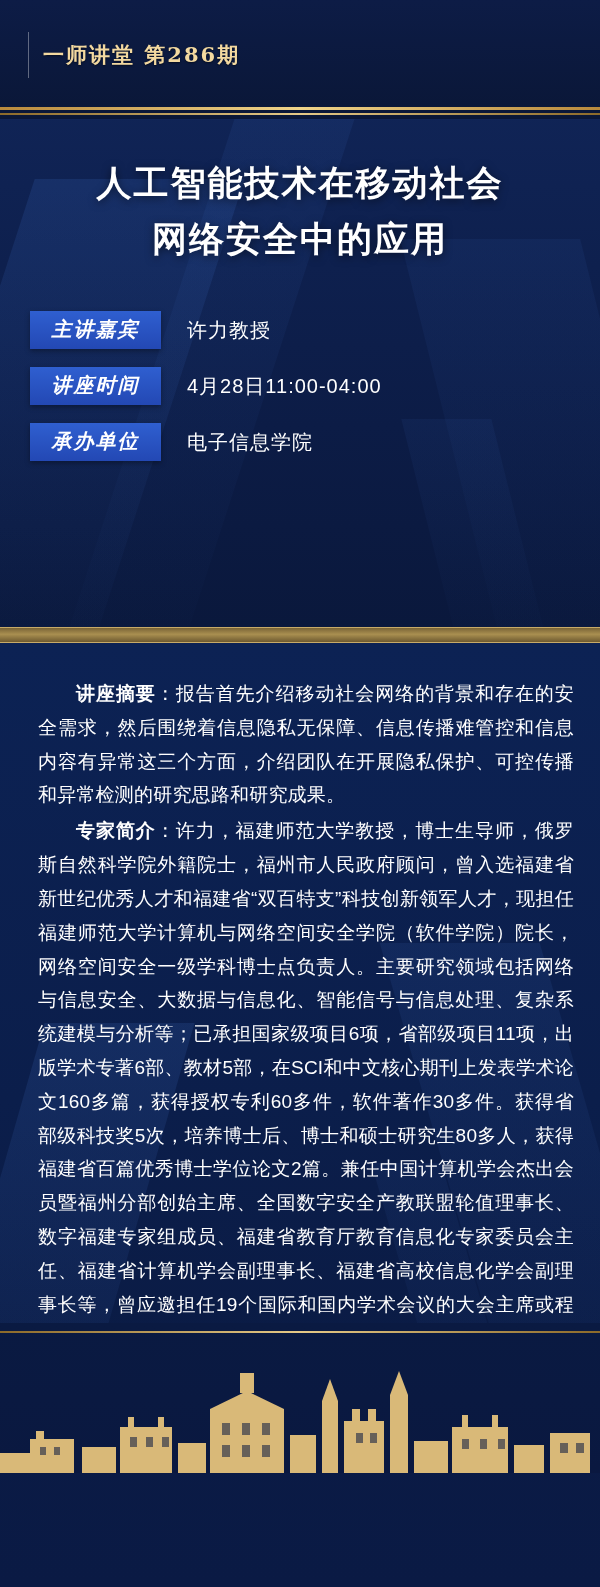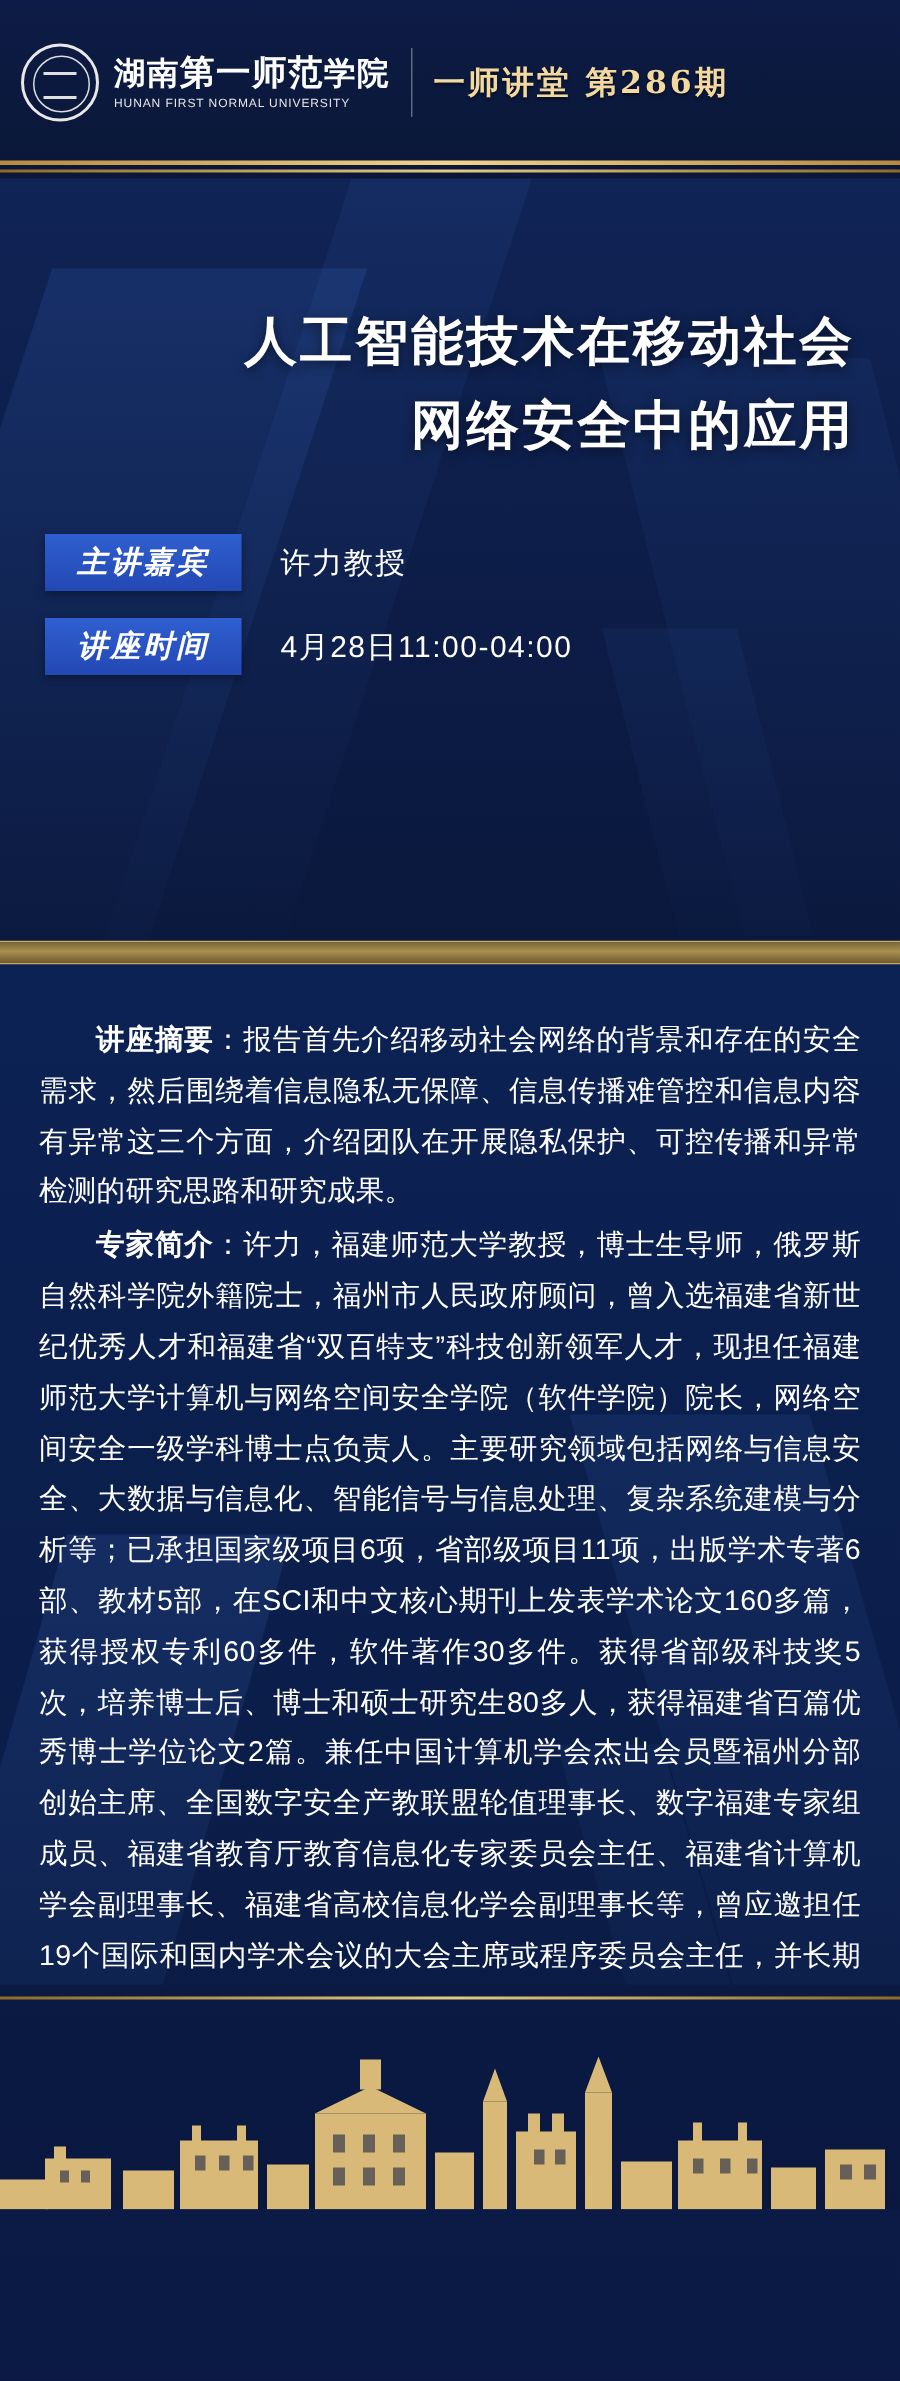--- a/index.html
+++ b/index.html
@@ -102,29 +102,28 @@
     position: absolute; pointer-events: none;
     background: linear-gradient(180deg, rgba(60,110,200,0.18), rgba(60,110,200,0.02));
   }
   .s1 { left: -40px; top: 60px; width: 210px; height: 460px; transform: skewX(-18deg); }
   .s2 { left: 150px; top: 0px; width: 120px; height: 520px; transform: skewX(-18deg); opacity: .6; }
   .s3 { right: -30px; top: 120px; width: 180px; height: 400px; transform: skewX(14deg); opacity: .5; }
   .s4 { right: 80px; top: 300px; width: 90px; height: 230px; transform: skewX(14deg); opacity: .45; }
 
   .hero-title {
     position: relative;
-    text-align: right;
+    text-align: center;
     color: #ffffff;
     font-size: 35px;
     font-weight: bold;
     letter-spacing: 2px;
     line-height: 1.6;
     text-shadow: 0 2px 8px rgba(0,0,0,0.55);
     margin-bottom: 44px;
-    margin-top: 45px;
   }
   .hero-title div { white-space: nowrap; }
 
   .info-list { position: relative; }
   .info-row {
     display: flex;
     align-items: center;
     margin-bottom: 18px;
   }
   .info-label {
@@ -153,21 +152,21 @@
     height: 16px;
     background: linear-gradient(180deg, #7a6436 0%, #a98f50 45%, #6e5a30 100%);
     border-top: 1px solid #c8ab68;
     border-bottom: 1px solid #c8ab68;
   }
 
   
   .body-wrap {
     position: relative;
     background: linear-gradient(180deg, #0c2254 0%, #0b1e4b 55%, #0a1a42 100%);
-    padding: 34px 26px 20px 26px;
+    padding: 34px 26px 20px 38px;
     min-height: 830px;
     overflow: hidden;
   }
   .body-wrap .bg-shape2 {
     position: absolute; pointer-events: none;
     background: linear-gradient(180deg, rgba(70,120,210,0.16), rgba(70,120,210,0.02));
   }
   .b1 { left: -30px; top: 380px; width: 150px; height: 520px; transform: skewX(-16deg); }
   .b2 { right: -20px; top: 300px; width: 160px; height: 560px; transform: skewX(16deg); opacity: .7; }
   .b3 { right: 110px; top: 520px; width: 70px; height: 340px; transform: skewX(16deg); opacity: .5; }
@@ -196,29 +195,20 @@
     background: linear-gradient(90deg, #8c6a2a, #e5c987, #8c6a2a);
   }
   .skyline { position: absolute; left: 0; right: 0; bottom: 0; height: 130px; }
 </style>
 </head>
 <body>
 
 <div class="poster">
 
   <div class="header">
-    <div class="logo-block">
-      <div class="logo-seal"></div>
-      <div class="logo-text">
-        <div class="logo-cn">
-          <span>湖南</span><span class="big">第一师范</span><span>学院</span>
-        </div>
-        <div class="logo-en">HUNAN FIRST NORMAL UNIVERSITY</div>
-      </div>
-    </div>
     <div class="divider-v"></div>
     <div class="issue-title">一师讲堂 第286期</div>
   </div>
 
   <div class="gold-rule"></div>
 
   <div class="hero">
     <div class="bg-shape s1"></div>
     <div class="bg-shape s2"></div>
     <div class="bg-shape s3"></div>
@@ -230,20 +220,24 @@
     </div>
 
     <div class="info-list">
       <div class="info-row">
         <div class="info-label">主讲嘉宾</div>
         <div class="info-value">许力教授</div>
       </div>
       <div class="info-row">
         <div class="info-label">讲座时间</div>
         <div class="info-value">4月28日11:00-04:00</div>
+      </div>
+      <div class="info-row">
+        <div class="info-label">承办单位</div>
+        <div class="info-value">电子信息学院</div>
       </div>
     </div>
   </div>
 
   <div class="band"></div>
 
   <div class="body-wrap">
     <div class="bg-shape2 b1"></div>
     <div class="bg-shape2 b2"></div>
     <div class="bg-shape2 b3"></div>

